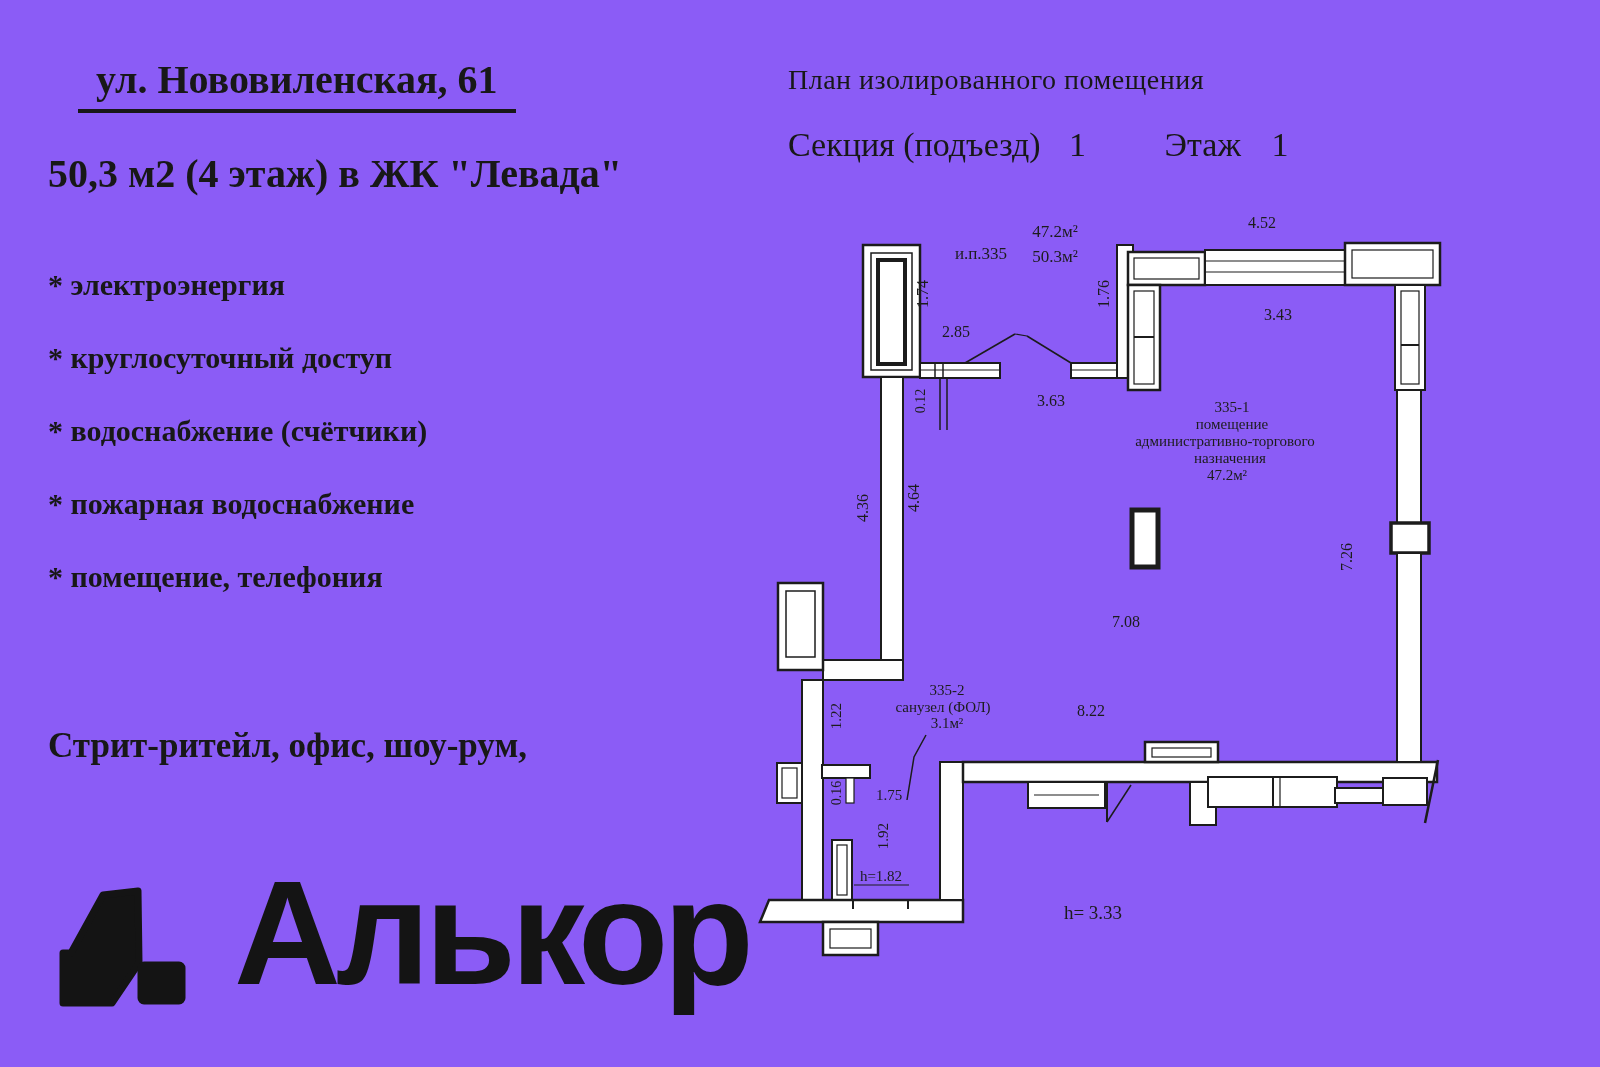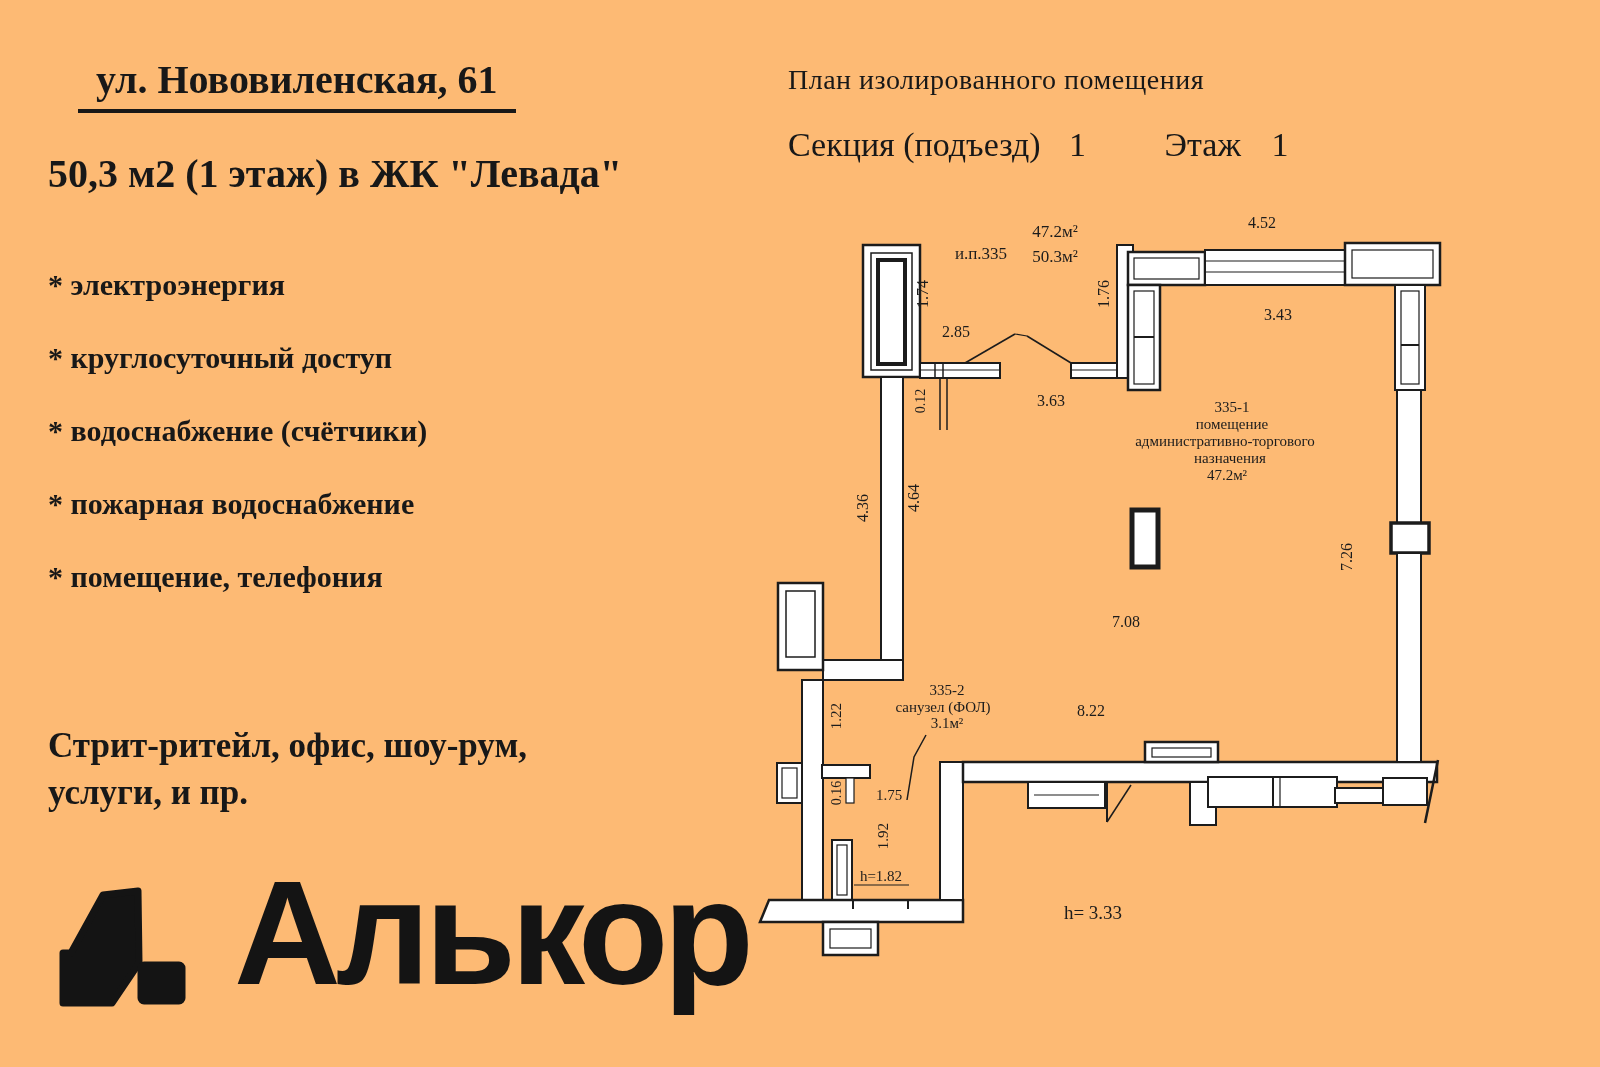--- a/index.html
+++ b/index.html
@@ -1,16 +1,16 @@
 <!DOCTYPE html>
 <html><head>
 <meta charset="utf-8">
 <style>
   html,body{margin:0;padding:0;background:#ffffff;}
-  #canvas{position:relative;width:1600px;height:1067px;background:#fdba74;overflow:hidden;
+  #canvas{position:relative;width:1600px;height:1067px;background:#8b5cf6;overflow:hidden;
           font-family:"Liberation Serif", serif;color:#181818;}
 
   
   .title{position:absolute;left:78px;top:56px;font-size:40px;font-weight:bold;white-space:nowrap;}
   .title .u{display:inline-block;border-bottom:4px solid #181818;padding:0 18px 6px 18px;}
   .subtitle{position:absolute;left:48px;top:150px;font-size:40px;font-weight:bold;white-space:nowrap;}
   .features{position:absolute;left:48px;top:268px;list-style:none;margin:0;padding:0;}
   .features li{font-size:30px;font-weight:bold;margin-bottom:39px;white-space:nowrap;}
   .usage{position:absolute;left:48px;top:722px;font-size:35px;font-weight:bold;line-height:47px;white-space:nowrap;}
   .logo{position:absolute;left:55px;top:858px;display:flex;align-items:flex-end;}
@@ -32,33 +32,32 @@
 </style>
 </head>
 <body>
 
 <div id="canvas">
 
   <div class="title">
     <span class="u">ул. Нововиленская, 61</span>
   </div>
 
-  <div class="subtitle">50,3 м2 (1 этаж) в ЖК "Левада"</div>
+  <div class="subtitle">50,3 м2 (4 этаж) в ЖК "Левада"</div>
 
   <ul class="features">
     <li>* электроэнергия</li>
     <li>* круглосуточный доступ</li>
     <li>* водоснабжение (счётчики)</li>
     <li>* пожарная водоснабжение</li>
     <li>* помещение, телефония</li>
   </ul>
 
   <div class="usage">
     <div>Стрит-ритейл, офис, шоу-рум,</div>
-    <div>услуги, и пр.</div>
   </div>
 
   <div class="logo">
     <svg width="135" height="125" viewBox="0 0 135 125">
       <path d="M48,12 L83,8 L84,80 L57,120 L8,120 L8,70 L16,70 Z" fill="#141414" stroke="#141414" stroke-width="7" stroke-linejoin="round"></path>
       <rect x="86" y="82" width="41" height="36" rx="3" fill="#141414" stroke="#141414" stroke-width="7" stroke-linejoin="round"></rect>
     </svg>
     <span class="logo-text">Алькор</span>
   </div>
 

